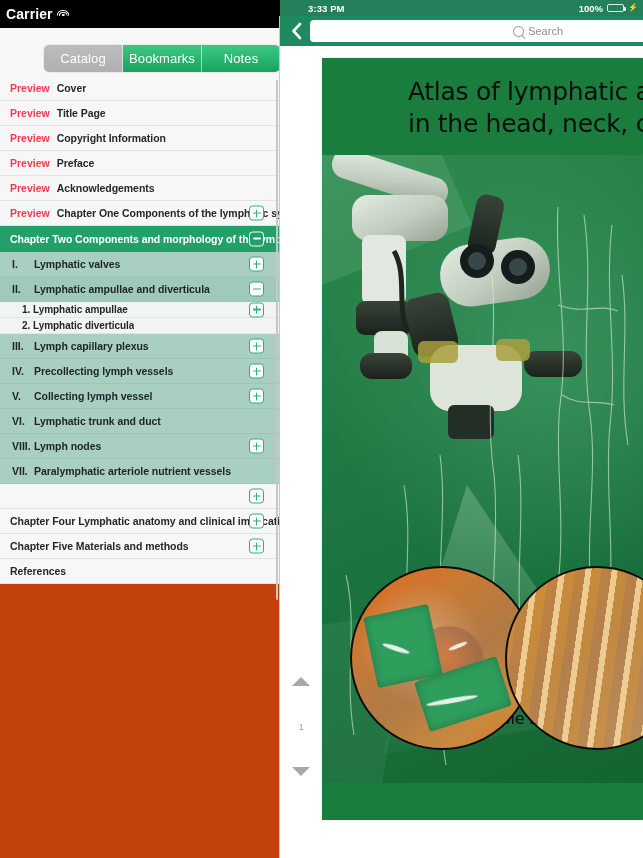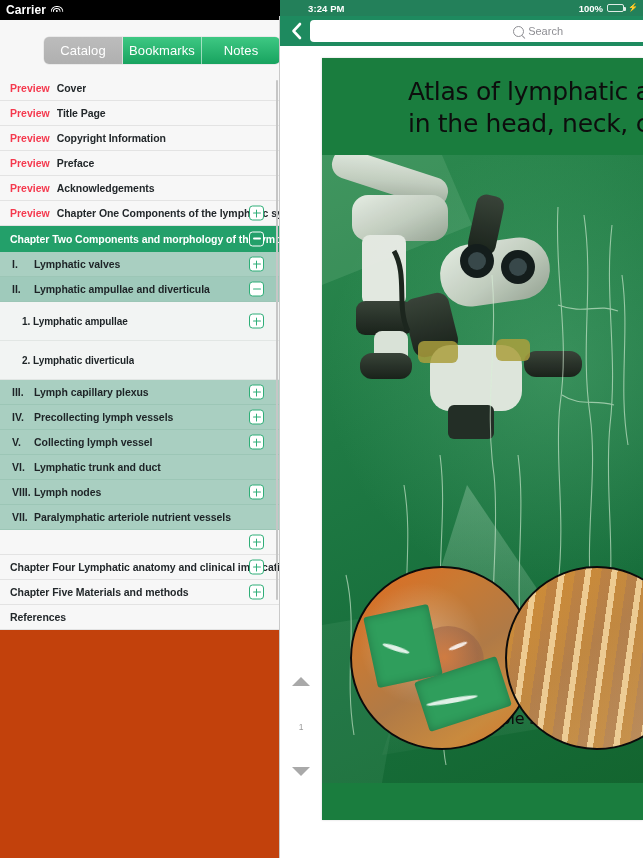--- a/index.html
+++ b/index.html
@@ -10,23 +10,23 @@
     -webkit-font-smoothing:antialiased;
   }
   .screen{position:relative;width:643px;height:858px;overflow:hidden;background:#fff;}
 
   
   .left-panel{
     position:absolute;left:0;top:0;width:280px;height:858px;
     background:#f7f7f7;overflow:hidden;
   }
   .statusbar-left{
-    height:20px;background:#000;color:#fff;
+    height:28px;background:#000;color:#fff;
     display:flex;align-items:center;gap:5px;
-    padding:0 6px;font-size:12px;font-weight:600;
+    padding:0 6px;font-size:14px;font-weight:600;
     letter-spacing:.1px;
   }
   .wifi-ico{display:inline-block;width:11px;height:9px;position:relative;}
   .wifi-ico i{
     position:absolute;display:block;border:1.3px solid #fff;border-bottom:none;
     border-radius:50% 50% 0 0 / 100% 100% 0 0;left:50%;transform:translateX(-50%);
   }
   .wifi-ico i:nth-child(1){width:11px;height:5.5px;top:0;}
   .wifi-ico i:nth-child(2){width:6.5px;height:3.4px;top:2.1px;}
   .wifi-ico i:nth-child(3){width:2.4px;height:2.4px;top:4.6px;border-radius:50%;background:#fff;border:none;}
@@ -72,21 +72,21 @@
   }
   .row.chapter-open .label{color:#ffffff;font-weight:bold;}
 
   
   .row.lvl1{background:#a9cfc1;border-bottom:1px solid #9cc6b6;padding-left:12px;height:25px;}
   .row.lvl1 .label{color:#1d2326;}
   .row.lvl1 .rom{display:inline-block;min-width:22px;font-size:10.5px;font-weight:bold;color:#1d2326;}
   .row.lvl1.open{background:#9fcabb;}
 
   
-  .row.lvl2{background:#f2f4f3;border-bottom:1px solid #e2e6e4;padding-left:22px;height:39px;}
+  .row.lvl2{background:#f2f4f3;border-bottom:1px solid #e2e6e4;padding-left:22px;height:16px;}
   .row.lvl2 .label{color:#1d2326;font-size:10px;}
 
   .exp-btn{
     position:absolute;right:16px;top:50%;transform:translateY(-50%);
     width:15px;height:15px;border:1.2px solid #2fae78;border-radius:3.5px;
     background:#ffffff;display:flex;align-items:center;justify-content:center;
     cursor:pointer;box-sizing:border-box;
   }
   .exp-btn .bar{position:absolute;background:#2fae78;border-radius:1px;}
   .exp-btn .bar.h{width:8px;height:1.8px;}
@@ -362,21 +362,21 @@
       </div>
 
     <div class="sb-track"></div>
   </div>
 
   <div class="panel-divider"></div>
 
   <div class="right-panel">
 
     <div class="statusbar-right">
-      <span class="sb-time">3:24 PM</span>
+      <span class="sb-time">3:33 PM</span>
       <span class="sb-right">
         <span>100%</span>
         <span class="batt"><span class="fill" style="width:100%"></span></span>
         <span class="bolt">⚡</span>
       </span>
     </div>
 
     <div class="navbar">
       <div class="back-chev">
         <svg width="12" height="18" viewBox="0 0 12 18">

